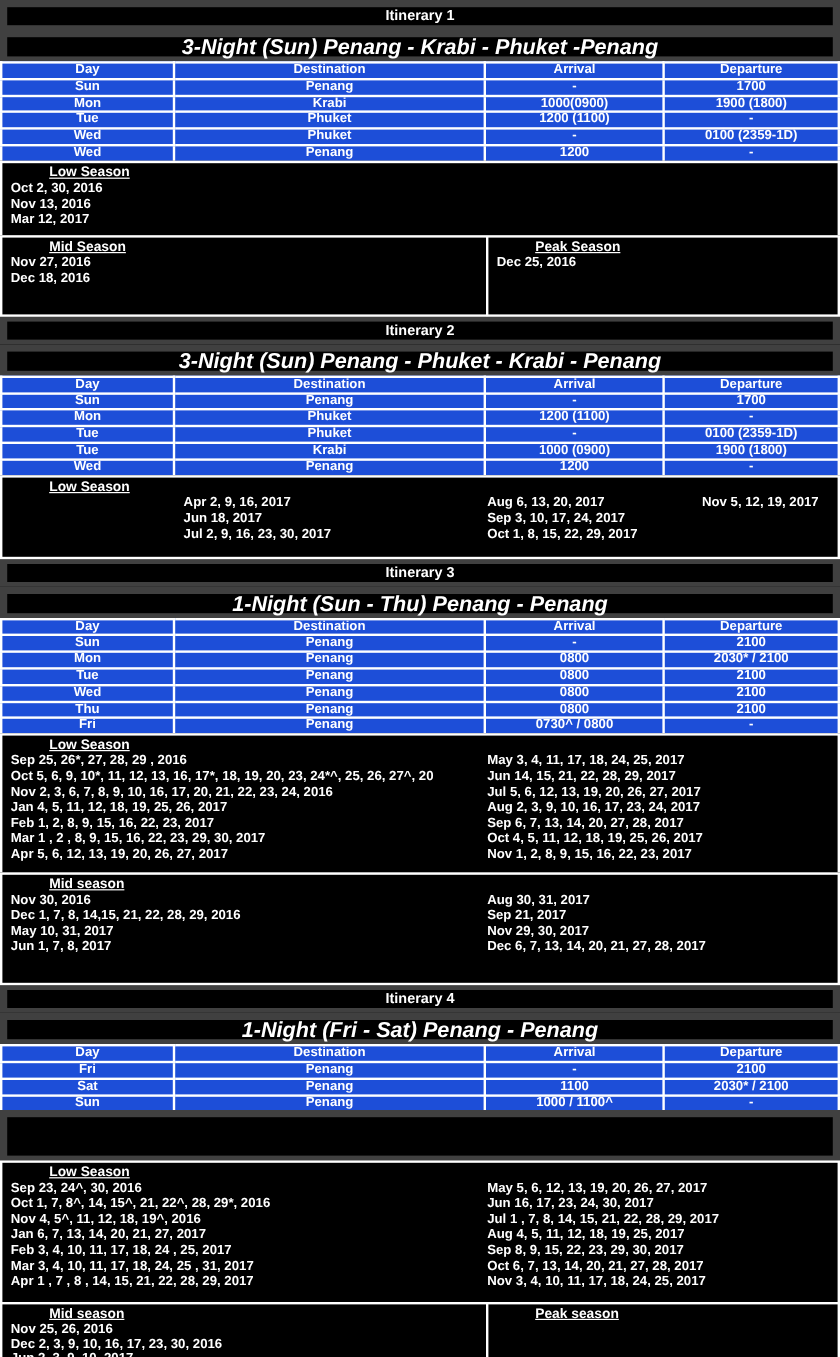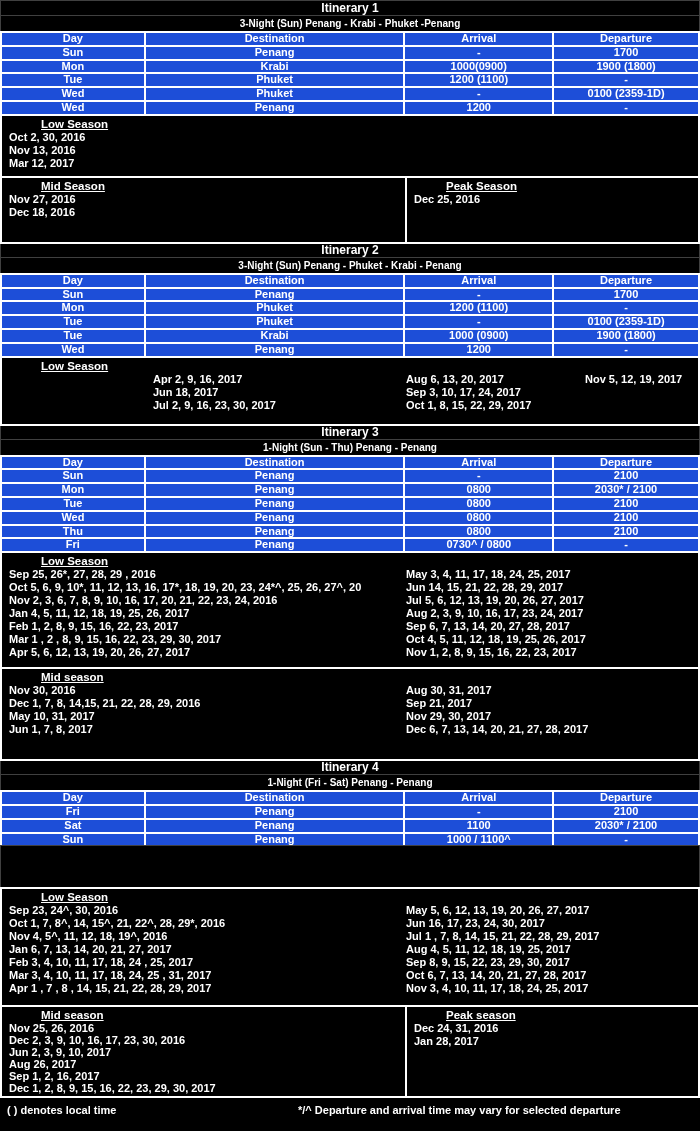--- a/index.html
+++ b/index.html
@@ -5,24 +5,24 @@
   * { box-sizing: border-box; margin: 0; padding: 0; }
   html, body { background: #000; }
   body {
     width: 700px; height: 1131px;
     font-family: "Liberation Sans", sans-serif;
     font-weight: bold;
     color: #fff;
     overflow: hidden;
     position: relative;
   }
-  .box { border: 1px solid #404040; margin-top: -2px; background: #000; }
+  .box { border: 6px solid #404040; margin-top: -2px; background: #000; }
   .first { margin-top: 0; }
   .bar { text-align: center; font-size: 12px; line-height: 13px; padding: 1px 0; }
-  .route { font-size: 10px; line-height: 14px; }
+  .route { font-size: 18px; line-height: 14px; font-style: italic; }
   table { width: 100%; border-collapse: collapse; table-layout: fixed; margin-top: -2px; background: #1d4ed8; }
   td {
     border: 2px solid #fff; text-align: center;
     font-size: 11px; line-height: 11.8px; padding: 0;
     overflow: hidden; white-space: nowrap;
   }
   .season {
     border: 2px solid #fff; margin-top: -2px; background: #000;
     position: relative; font-size: 11px; line-height: 13px;
     padding: 1px 0 2px 7px; overflow: hidden;
@@ -324,22 +324,20 @@
       <div class="title">Mid season</div>
       <div class="pre tight">Nov 25, 26, 2016
 Dec 2, 3, 9, 10, 16, 17, 23, 30, 2016
 Jun 2, 3, 9, 10, 2017
 Aug 26, 2017
 Sep 1, 2, 16,  2017
 Dec 1, 2, 8, 9, 15, 16, 22, 23, 29, 30, 2017</div>
     </div>
     <div class="season right mh92">
       <div class="title">Peak season</div>
-      <div class="pre">Dec 24, 31, 2016
-Jan 28, 2017</div>
     </div>
   </div>
 </div>
 
 <div class="footer">
   <span class="fl">( ) denotes local time</span>
   <span class="fn">*/^ Departure and arrival time may vary for selected departure</span>
 </div>
 
 </body></html>

